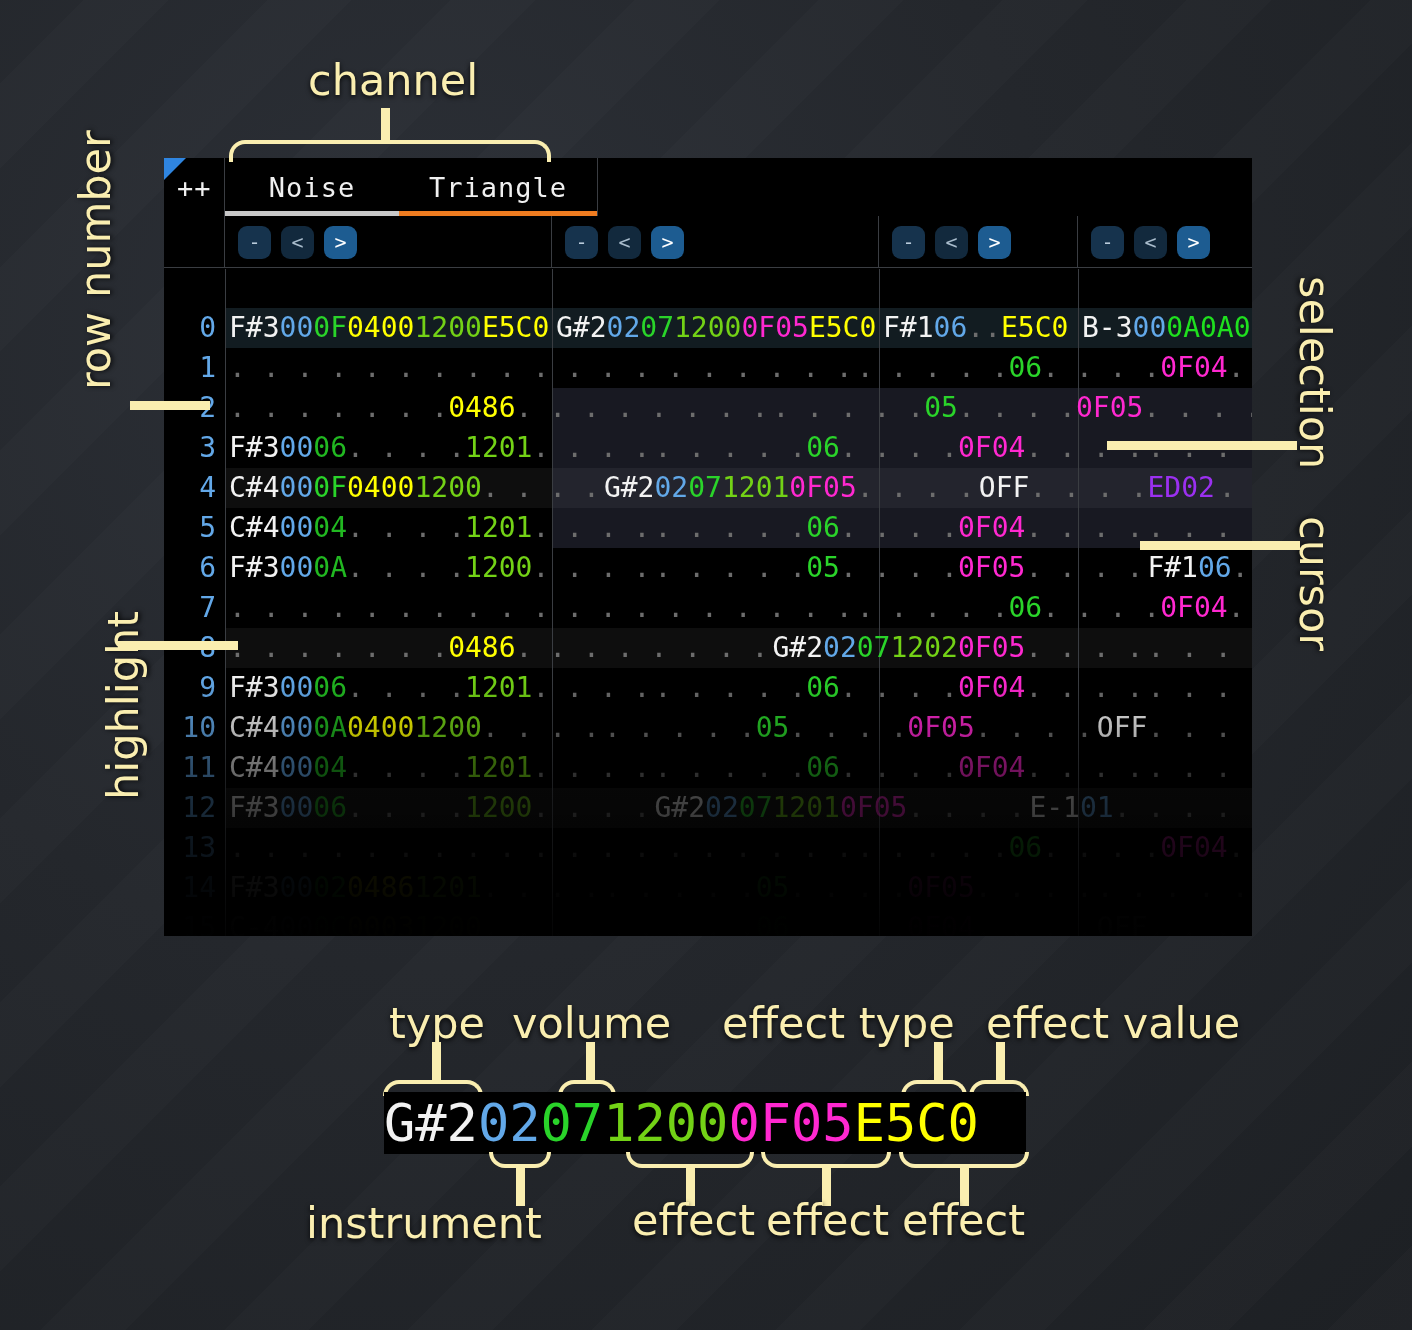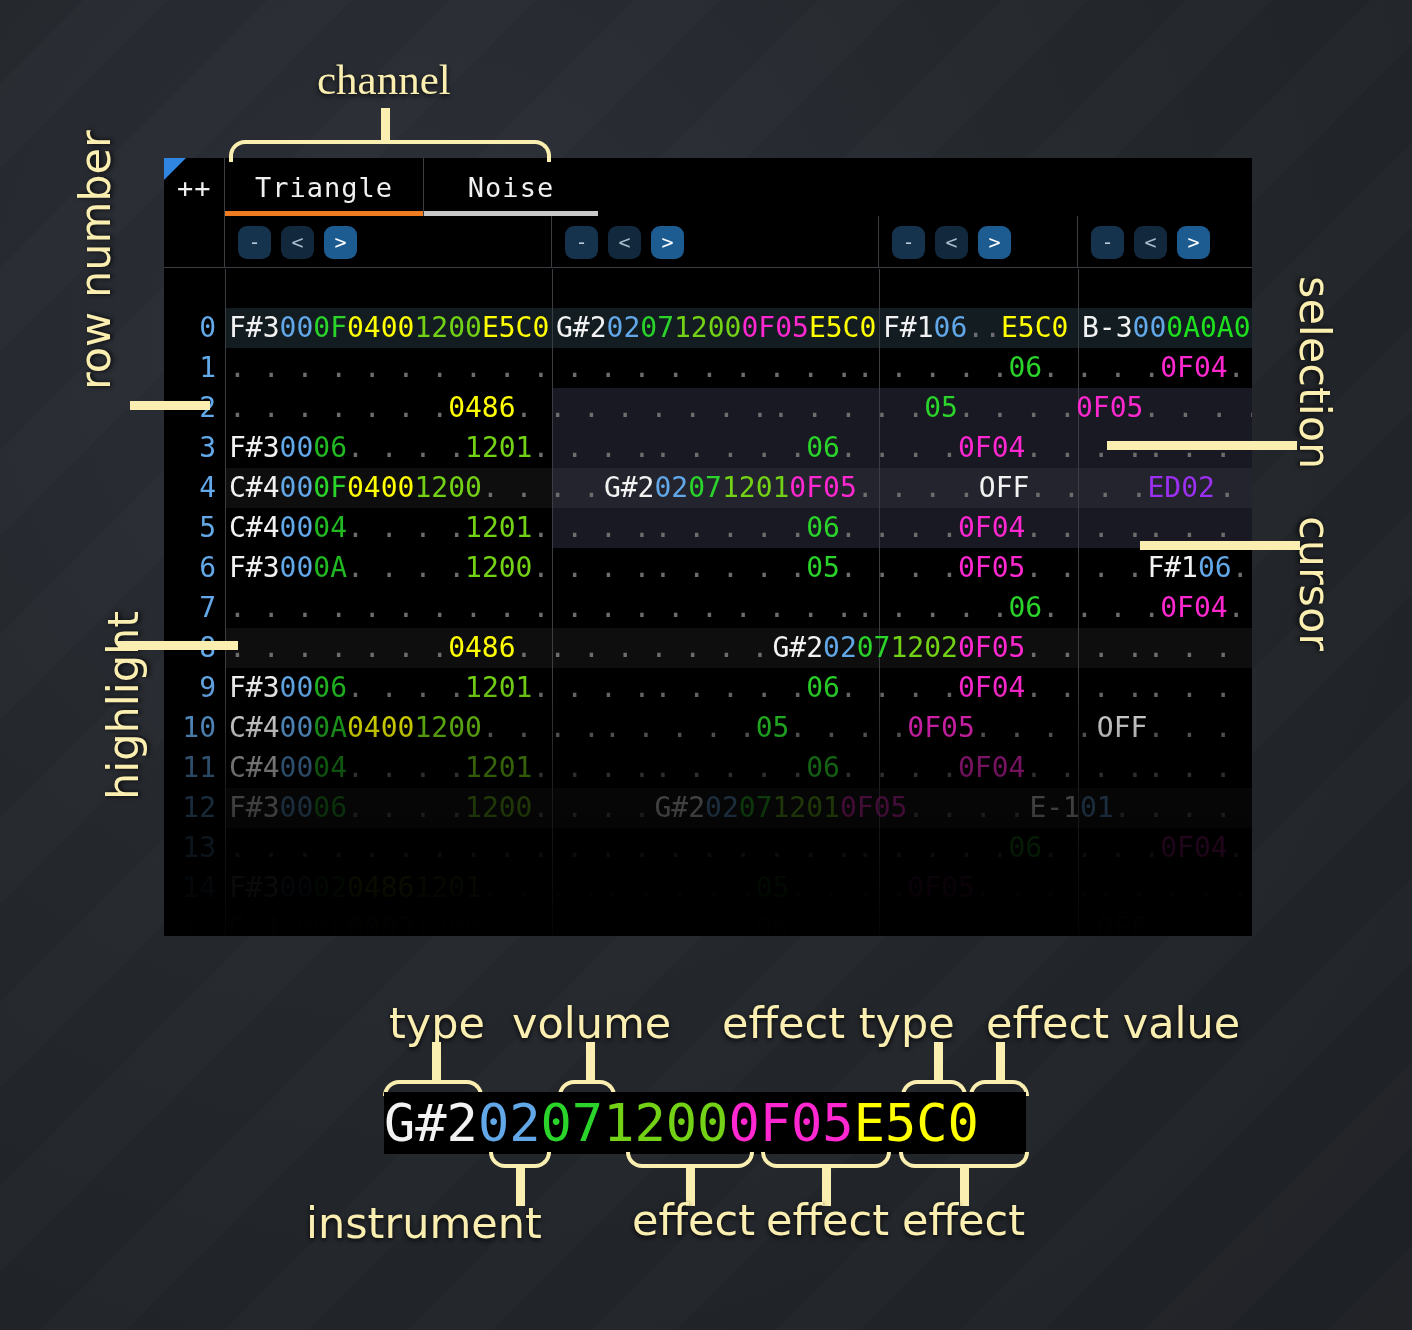--- a/index.html
+++ b/index.html
@@ -209,27 +209,27 @@
 
 <div id="backdrop"></div>
 
 <div id="tracker">
 
   <div class="hdr-row">
     <div class="hdr-cell rownum" style="flex:0 0 61px;">
       <div class="corner-tri"></div>
       <span>++</span>
     </div>
+    <div class="hdr-cell" style="flex:0 0 174px; border-right:none;">
+      <span>Noise</span>
+      <div class="hdr-underline" id="ul3" style="background: rgb(200, 200, 200);"></div>
+    </div>
     <div class="hdr-cell" style="flex:0 0 199px;">
       <span>Triangle</span>
       <div class="hdr-underline" id="ul2" style="background: rgb(239, 124, 32);"></div>
-    </div>
-    <div class="hdr-cell" style="flex:0 0 174px; border-right:none;">
-      <span>Noise</span>
-      <div class="hdr-underline" id="ul3" style="background: rgb(200, 200, 200);"></div>
     </div>
   </div>
 
   <div class="btn-row">
     <div class="btn-cell rownum" style="flex:0 0 61px;"></div>
 
     <div class="btn-cell" style="flex:0 0 327px;">
       <div class="ch-btn dim">-</div>
       <div class="ch-btn mid">&lt;</div>
       <div class="ch-btn bright">&gt;</div>
@@ -285,21 +285,21 @@
         <div class="trow" style="opacity: 0.6;"><div class="rn">12</div><div class="cellrow" style="flex: 0 0 327px; padding-left: 4px;"><span class="c-note">F#3</span><span class="c-inst">00</span><span class="c-vol">06</span><span class="c-dots">. . . .</span><span class="c-fx-gr">12</span><span class="c-fx-gr">00</span><span class="c-dots">. . . .</span></div><div class="cellrow" style="flex: 0 0 327px; padding-left: 4px;"><span class="c-note">G#2</span><span class="c-inst">02</span><span class="c-volb">07</span><span class="c-fx-gr">12</span><span class="c-fx-gr">01</span><span class="c-fx-mg">0F</span><span class="c-fx-mg">05</span><span class="c-dots">. . . .</span></div><div class="cellrow" style="flex: 0 0 199px; padding-left: 4px;"><span class="c-note">E-1</span><span class="c-inst">01</span><span class="c-dots">. . . . . . .</span></div></div>
         <div class="trow" style="opacity: 0.4;"><div class="rn">13</div><div class="cellrow" style="flex: 0 0 327px; padding-left: 4px;"><span class="c-dots">. . . . . . . . . . . . . . . . . . .</span></div><div class="cellrow" style="flex: 0 0 327px; padding-left: 4px;"><span class="c-dots">. . . . .</span><span class="c-volb">06</span><span class="c-dots">. . . .</span><span class="c-fx-mg">0F</span><span class="c-fx-mg">04</span><span class="c-dots">. . . .</span></div></div>
         <div class="trow" style="opacity: 0.2;"><div class="rn">14</div><div class="cellrow" style="flex: 0 0 327px; padding-left: 4px;"><span class="c-note">F#3</span><span class="c-inst">00</span><span class="c-vol">02</span><span class="c-fx-ye">0486</span><span class="c-fx-gr">12</span><span class="c-fx-gr">01</span><span class="c-dots">. . . .</span></div><div class="cellrow" style="flex: 0 0 327px; padding-left: 4px;"><span class="c-dots">. . . . .</span><span class="c-volb">05</span><span class="c-dots">. . . .</span><span class="c-fx-mg">0F</span><span class="c-fx-mg">05</span><span class="c-dots">. . . .</span></div><div class="cellrow" style="flex: 0 0 199px; padding-left: 4px;"><span class="c-dots">. . . . . . . . . . . .</span></div></div>
         <div class="trow" style="opacity: 0.06;"><div class="rn">15</div><div class="cellrow" style="flex: 0 0 327px; padding-left: 4px;"><span class="c-note">C-4</span><span class="c-inst">00</span><span class="c-volb">0C</span><span class="c-fx-ye">00</span><span class="c-fx-ye">03</span><span class="c-fx-gr">12</span><span class="c-fx-gr">00</span><span class="c-dots">. . . .</span></div><div class="cellrow" style="flex: 0 0 327px; padding-left: 4px;"><span class="c-dots">. . . . .</span><span class="c-volb">06</span><span class="c-dots">. . . .</span><span class="c-fx-mg">0F</span><span class="c-fx-mg">04</span><span class="c-dots">. . . .</span></div><div class="cellrow" style="flex: 0 0 199px; padding-left: 4px;"><span class="c-note">OFF</span><span class="c-dots">. . . . . . . . .</span></div></div>
       </div>
 
     <div class="fadeout"></div>
   </div>
 </div>
 
-<div class="anno" style="left:317px; top:55px;font-family:Liberation Serif, serif;">channel</div>
+<div class="anno" style="left:308px; top:55px;">channel</div>
 <div class="leader v" style="left:381px; top:108px; height:36px;"></div>
 <div class="brace-top" style="left:229px; top:140px; width:322px; height:22px;"></div>
 
 <div class="anno rot-ccw" style="left:70px; top:390px;">row number</div>
 <div class="leader h" style="left:130px; top:401px; width:80px;"></div>
 
 <div class="anno rot-ccw" style="left:98px; top:800px;">highlight</div>
 <div class="leader h" style="left:118px; top:641px; width:120px;"></div>
 
 <div class="anno rot-cw" style="left:1340px; top:276px;">selection</div>

